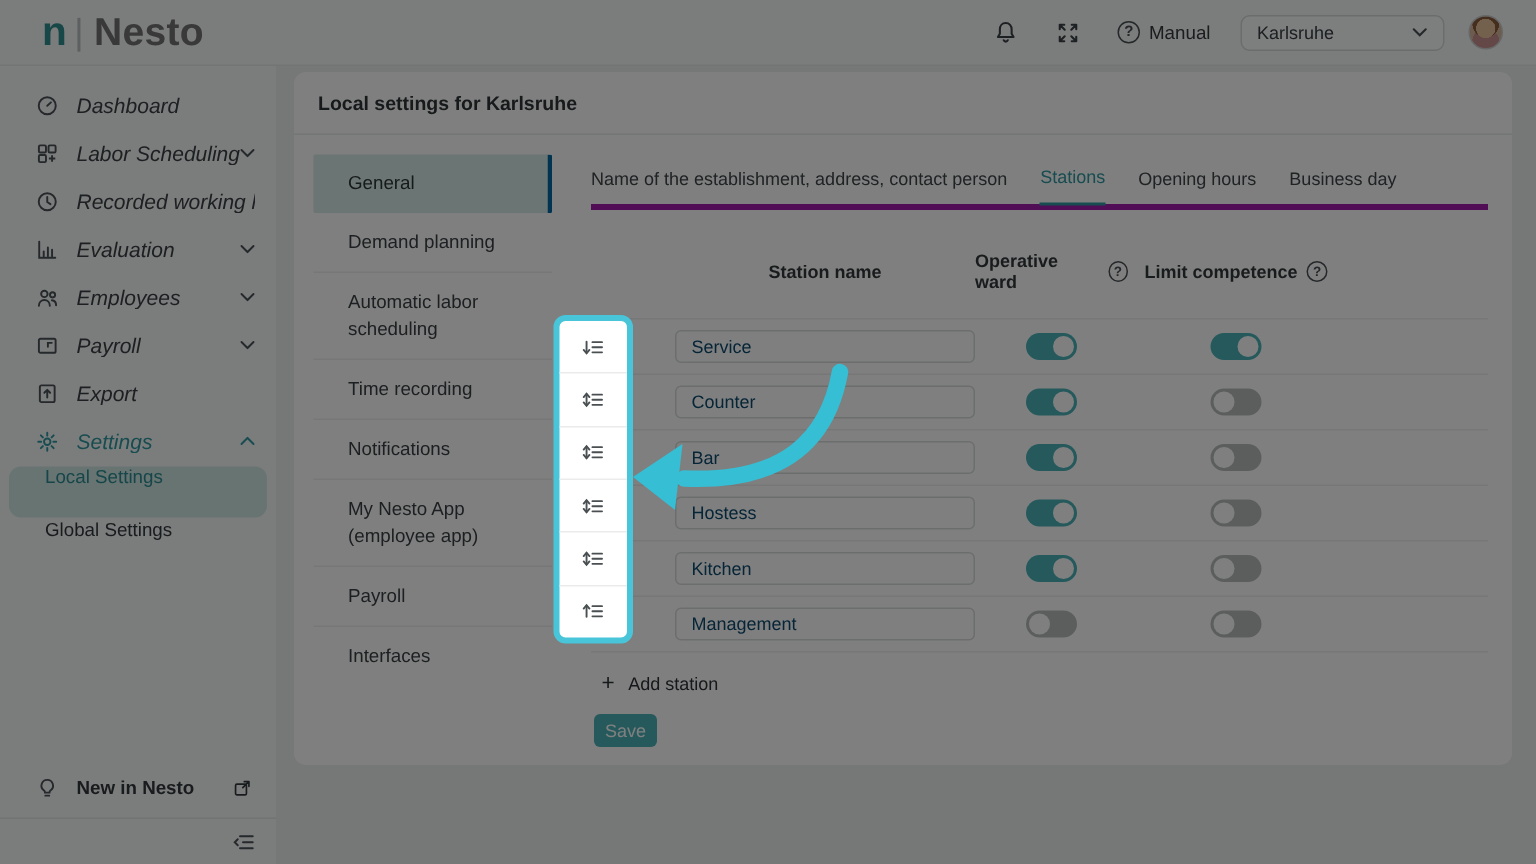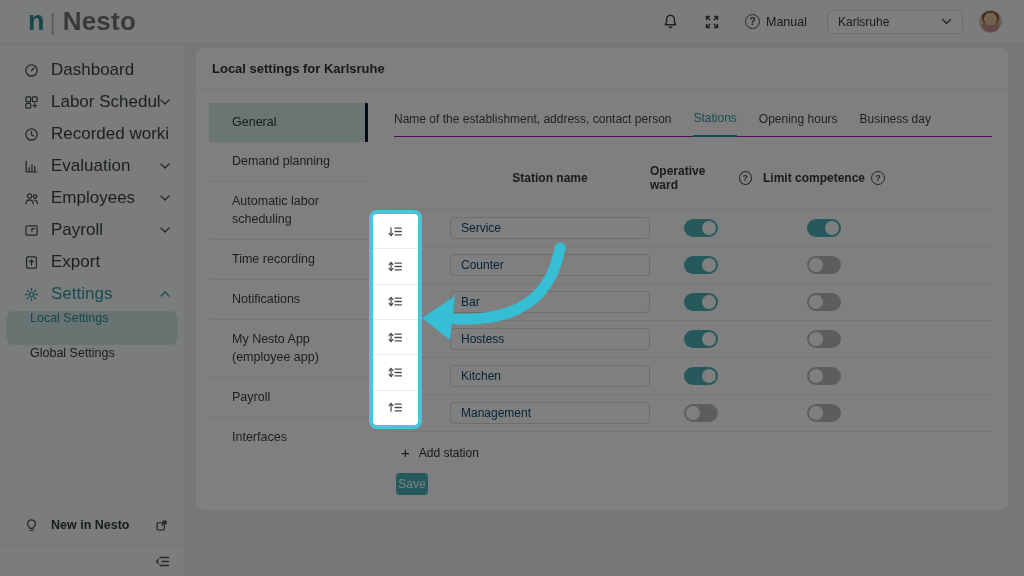--- a/index.html
+++ b/index.html
@@ -29,21 +29,21 @@
     background:
       radial-gradient(circle at 50% 38%, #e8c39a 0 38%, transparent 39%),
       radial-gradient(circle at 50% 24%, #8a5d3b 0 46%, transparent 47%),
       radial-gradient(circle at 50% 80%, #c98f8f 0 45%, transparent 46%),
       #d7b89a; border:1px solid #cfcfcf; }
 
   
   .sidebar { position:fixed; left:0; top:44px; bottom:0; width:184px;
     background:#f7f8f8; padding-top:10px; z-index:5; }
   .side-item { height:32px; display:flex; align-items:center; padding:0 14px 0 24px;
-    font-size:17px; color:#3b4144; cursor:pointer; }
+    font-size:14px; color:#3b4144; cursor:pointer;font-style:italic; }
   .side-item .sicon { width:15px; height:15px; margin-right:12px; color:#4b5257;
     flex:0 0 15px; display:flex; }
   .side-item .slabel { flex:1; white-space:nowrap; overflow:hidden; }
   .side-item .chev { color:#4b5257; display:flex; }
   .side-item.teal, .side-item.teal .sicon, .side-item.teal .chev { color:#2f98a0; }
   .sub-item { height:34px; display:flex; align-items:flex-start; padding-left:24px;
     font-size:12.5px; color:#33393c; cursor:pointer; margin:1px 6px; border-radius:8px; }
   .sub-item.active { background:#cfe8e3; color:#2c8d93; }
   .sidebar-footer { position:absolute; left:0; right:0; bottom:0; }
   .newrow { height:40px; display:flex; align-items:center; padding:0 16px 0 24px;
@@ -59,27 +59,27 @@
   .card { position:relative; margin:4px 16px 0 12px; height:462px; background:#ffffff;
     border-radius:8px; }
   .card-header { height:42px; display:flex; align-items:center; padding-left:16px;
     font-size:13px; font-weight:700; color:#2e3437; border-bottom:1px solid #e8eaea; }
   .card-body { display:flex; }
 
   .subnav { width:185px; flex:0 0 185px; padding:13px 0 0 13px; }
   .subnav-item { width:159px; padding:10px 10px 10px 23px; font-size:12.5px;
     color:#3b4144; line-height:1.5; cursor:pointer; border-top:1px solid #efefef; }
   .subnav-item:first-child { border-top:none; }
-  .subnav-item.active { background:#d6ebe8; border-right:3px solid #0f172a;
+  .subnav-item.active { background:#d6ebe8; border-right:3px solid #0369a1;
     border-top:none; color:#2e3437; border-radius:1px; }
   .subnav-item.active + .subnav-item { border-top:none; }
 
   .content { flex:1; padding:0 16px 0 13px; }
   .tabs { display:flex; align-items:flex-end; gap:22px; padding-top:21px;
-    border-bottom:1px solid #a21caf; }
+    border-bottom:4px solid #a21caf; }
   .tab { font-size:12px; color:#3f4649; padding-bottom:10px; cursor:pointer; white-space:nowrap; }
   .tab.active { color:#2f98a0; border-bottom:2px solid #2f98a0; margin-bottom:-1px; }
 
   .thead { display:grid; grid-template-columns:200px 102px 144px; margin:27px 0 17px 56px; }
   .th { font-size:12px; font-weight:700; color:#33383b; display:flex;
     align-items:center; justify-content:center; gap:6px; }
   .th .qcircle { border-width:1.2px; width:14px; height:14px; font-size:9px; }
 
   .rows { border-top:1px solid #efefef; }
   .station-row { border-bottom:1px solid #efefef; padding:7px 0; }
@@ -91,21 +91,21 @@
   .toggle { width:34px; height:18px; border-radius:9px; background:#b9bdbd;
     position:relative; cursor:pointer; }
   .toggle .knob { position:absolute; top:2px; left:2px; width:14px; height:14px;
     border-radius:50%; background:#fff; }
   .toggle.on { background:#4ab3b9; }
   .toggle.on .knob { left:auto; right:2px; }
 
   .add-row { display:flex; align-items:center; gap:9px; margin:13px 0 0 7px;
     font-size:12px; color:#2d3336; cursor:pointer; }
   .plus { font-size:15px; font-weight:400; color:#2d3336; line-height:1; }
-  .save-btn { margin:13px 0 0 2px; width:32px; height:22px; background:#4ab3b9;
+  .save-btn { margin:13px 0 0 2px; width:42px; height:22px; background:#4ab3b9;
     color:#fff; font-size:12px; border:none; border-radius:4px; cursor:pointer;
     font-family:"Liberation Sans", sans-serif; }
 
   
   .dim { position:fixed; inset:0; background:rgba(0,0,0,0.5); z-index:100; }
   .spotlight { position:fixed; left:369px; top:210px; width:53px; height:219px;
     background:#fff; border:4px solid #49c5da; border-radius:8px; z-index:110;
     display:flex; flex-direction:column; }
   .handle-cell { flex:1; display:flex; align-items:center; justify-content:center;
     border-top:1px solid #ebebeb; color:#4a4f52; cursor:grab; }

